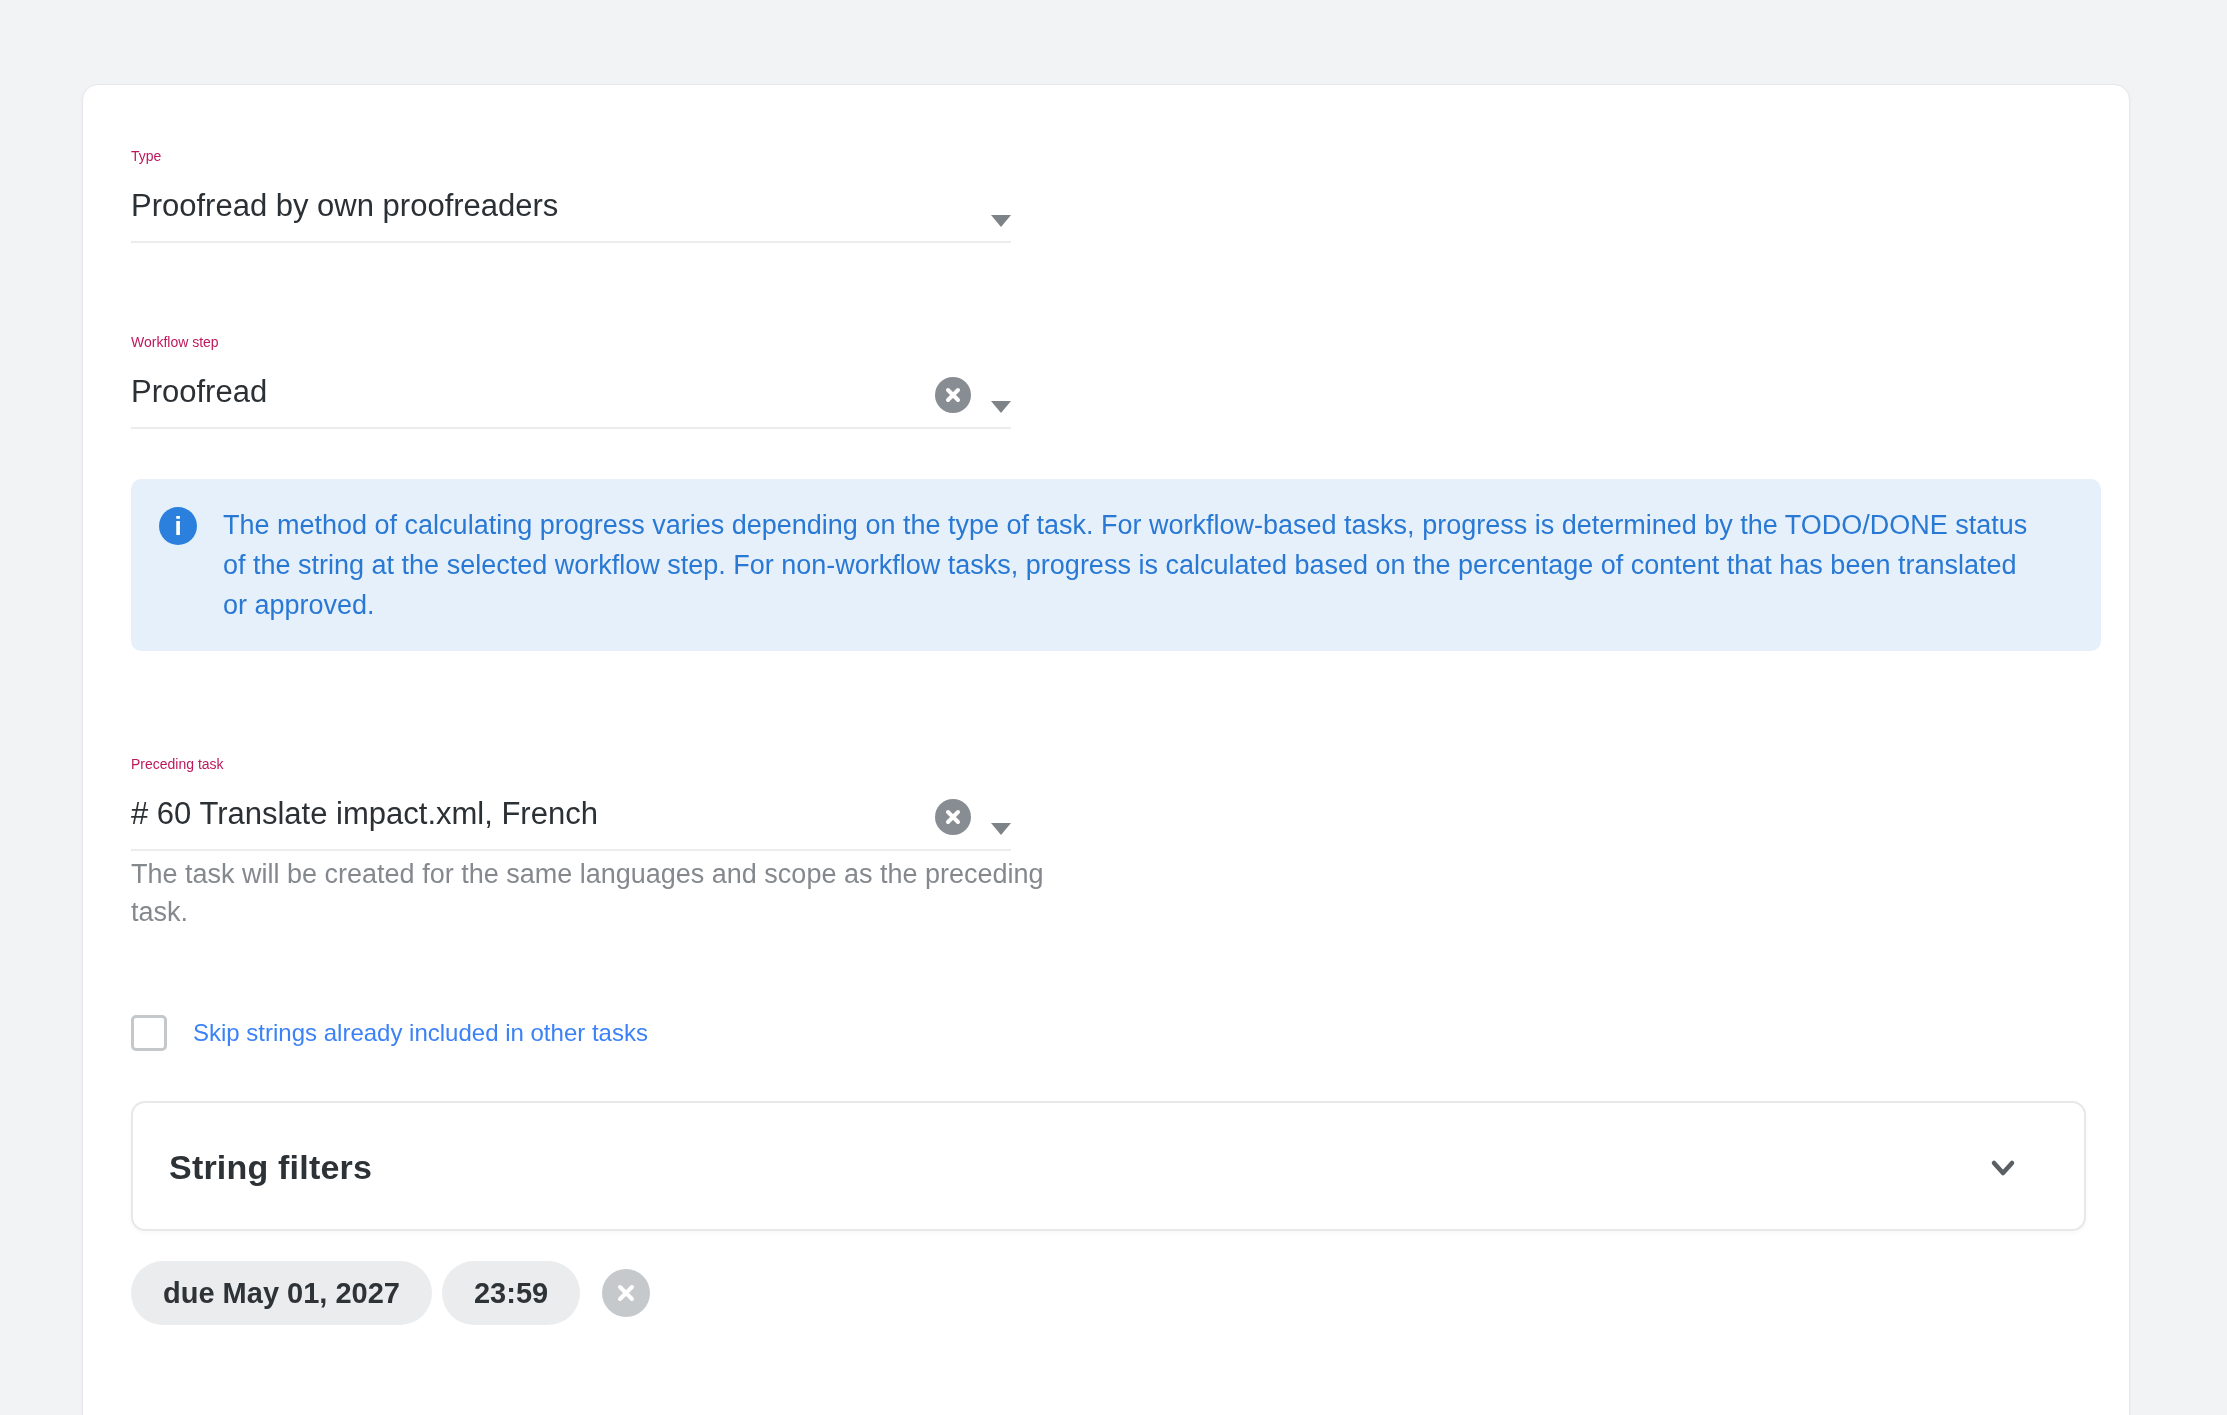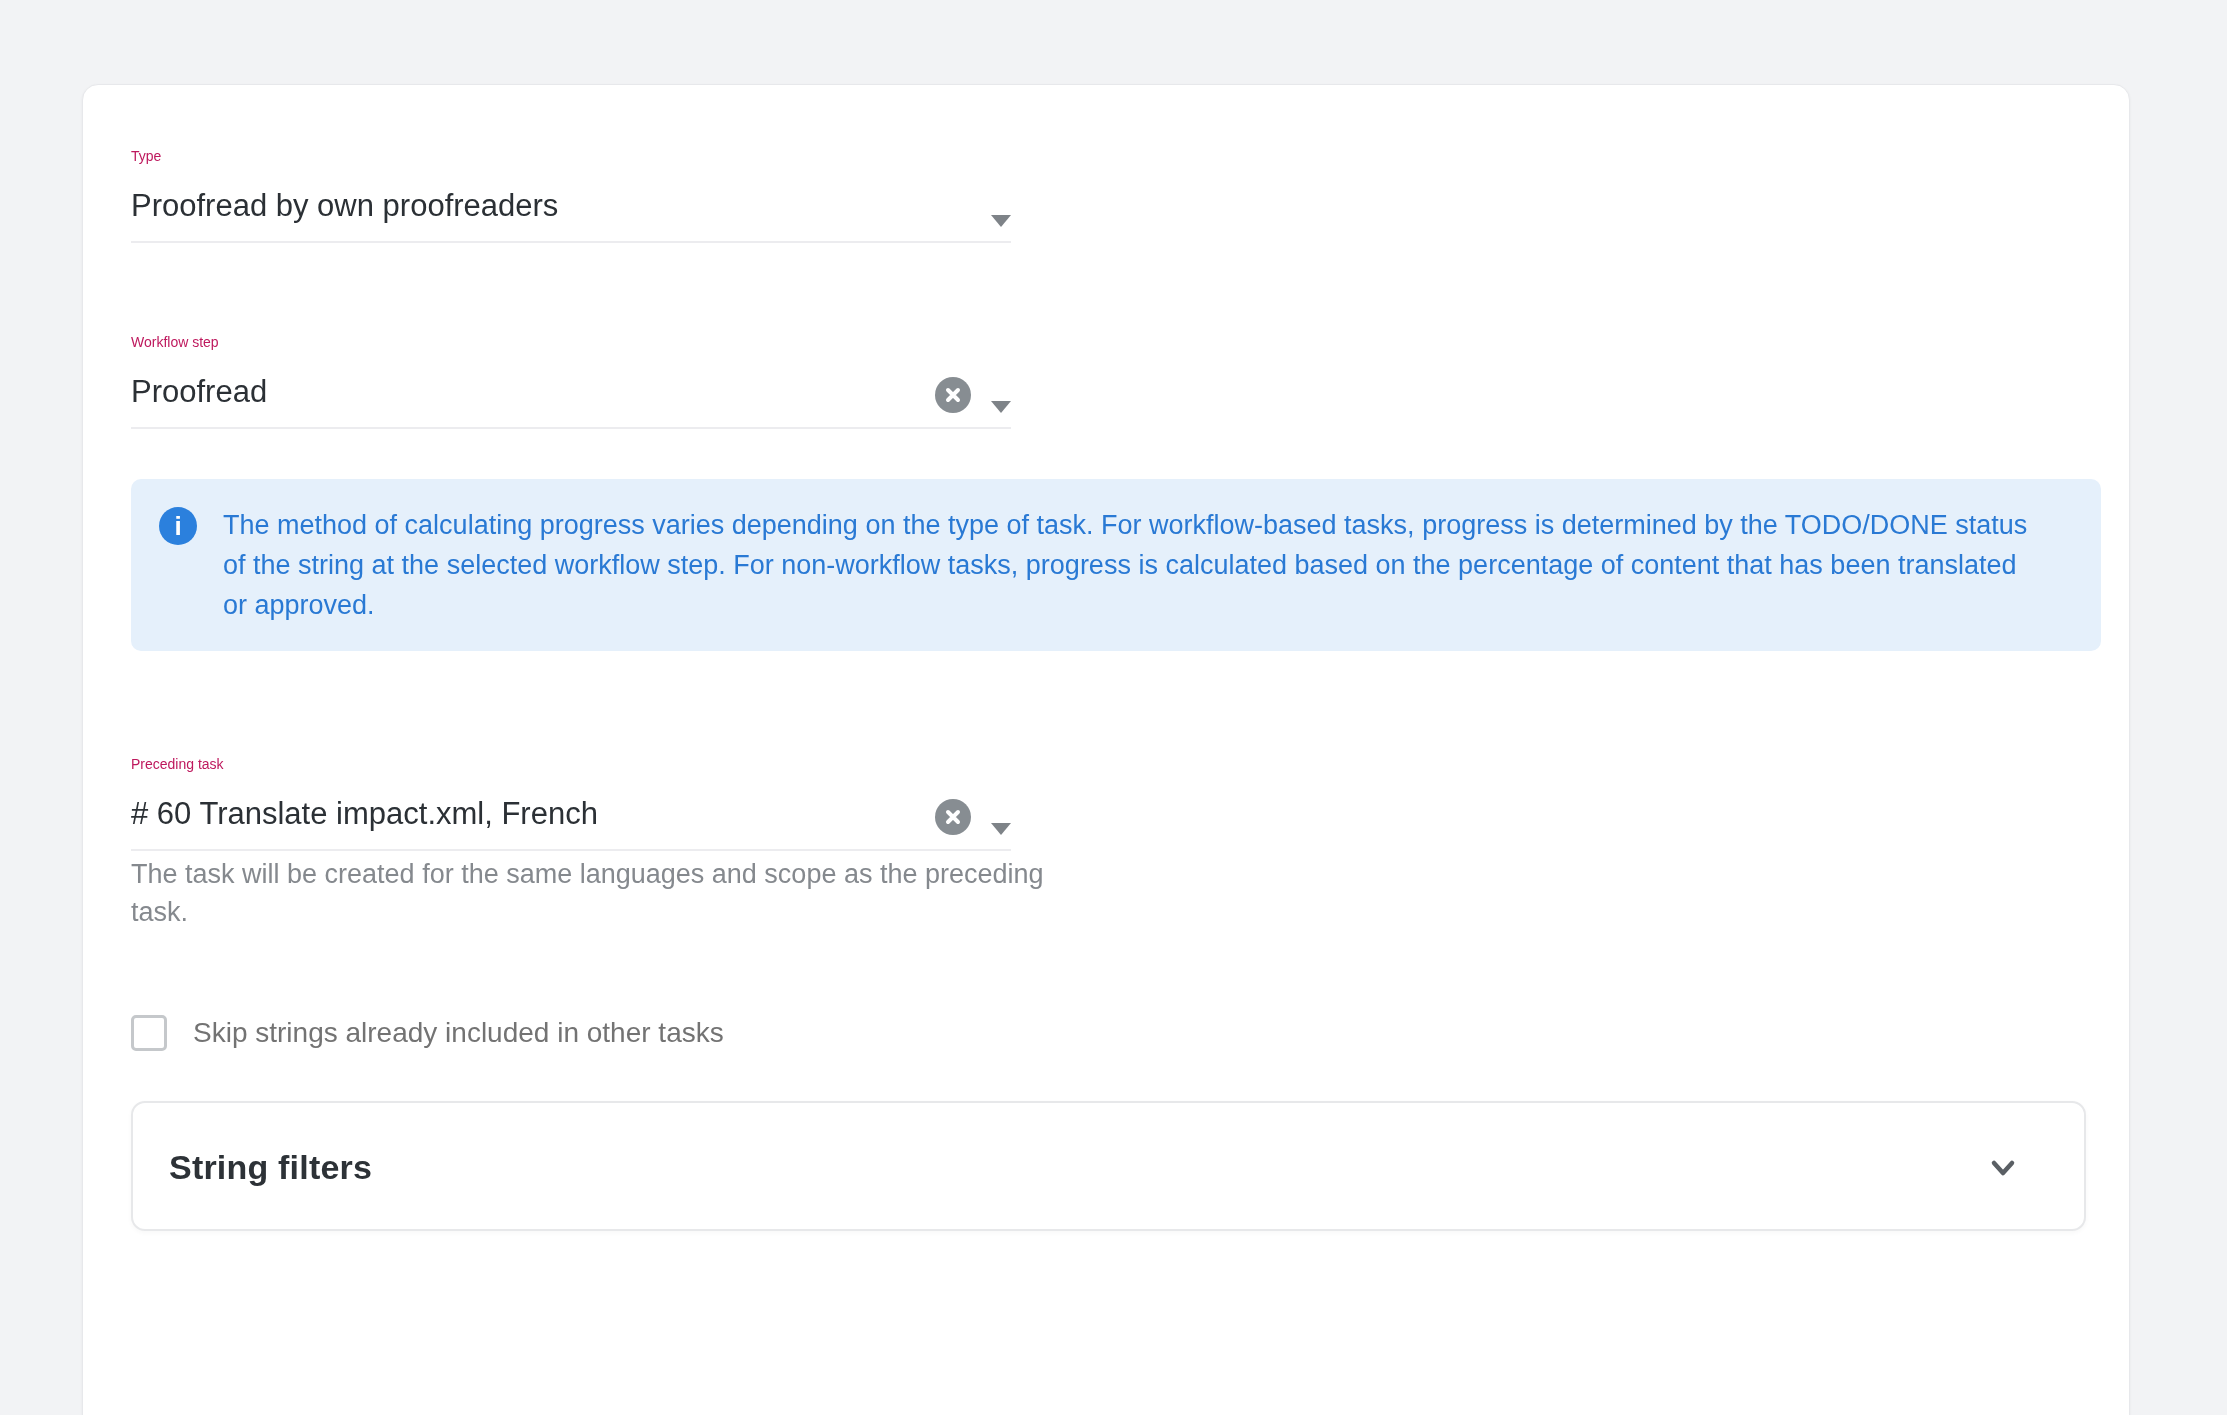--- a/index.html
+++ b/index.html
@@ -62,21 +62,21 @@
   .info-text { font-size:27px; line-height:40px; color:#2979d4; max-width:1820px; }
 
   .helper { margin-top:4px; font-size:27px; line-height:38px; color:#85898e; max-width:930px; }
 
   
   .checkbox-row { margin-top:84px; display:flex; align-items:center; gap:26px; }
   .checkbox-box {
     width:36px; height:36px; flex:none;
     border:3px solid #c5c8cb; border-radius:5px; background:#ffffff;
   }
-  .checkbox-label { font-size:28px; color:#737373; }
+  .checkbox-label { font-size:24px; color:#3b82f6; }
 
   
   .sf-card {
     margin-top:50px; width:1955px; height:130px;
     border:2px solid #e7e8ea; border-radius:14px;
     background:#ffffff;
     box-shadow:0 2px 5px rgba(0,0,0,0.03);
     display:flex; align-items:center; justify-content:space-between;
     padding:3px 62px 0 36px;
     cursor:pointer;
@@ -150,15 +150,24 @@
       <span class="checkbox-label">Skip strings already included in other tasks</span>
     </div>
 
     <div class="sf-card">
       <span class="sf-title">String filters</span>
       <svg class="chevron" width="38" height="38" viewBox="0 0 38 38">
         <path d="M10 14 L19 24 L28 14" stroke="#5a5f64" stroke-width="4.5" fill="none" stroke-linecap="round" stroke-linejoin="round"></path>
       </svg>
     </div>
 
+    <div class="chips-row">
+      <div class="chip">due May 01, 2027</div>
+      <div class="chip">23:59</div>
+      <button class="chip-close">
+        <svg width="22" height="22" viewBox="0 0 22 22">
+          <path d="M5 5 L17 17 M17 5 L5 17" stroke="#ffffff" stroke-width="4" stroke-linecap="round"></path>
+        </svg>
+      </button>
+    </div>
 
   </div>
 </div>
 
 </body></html>

